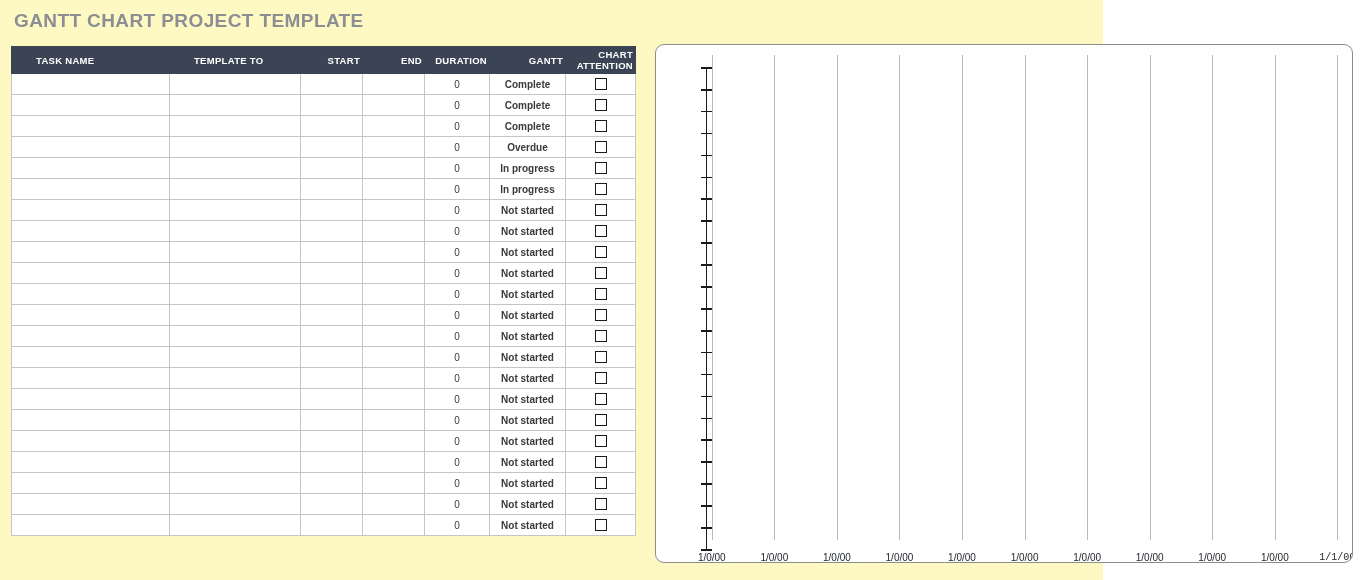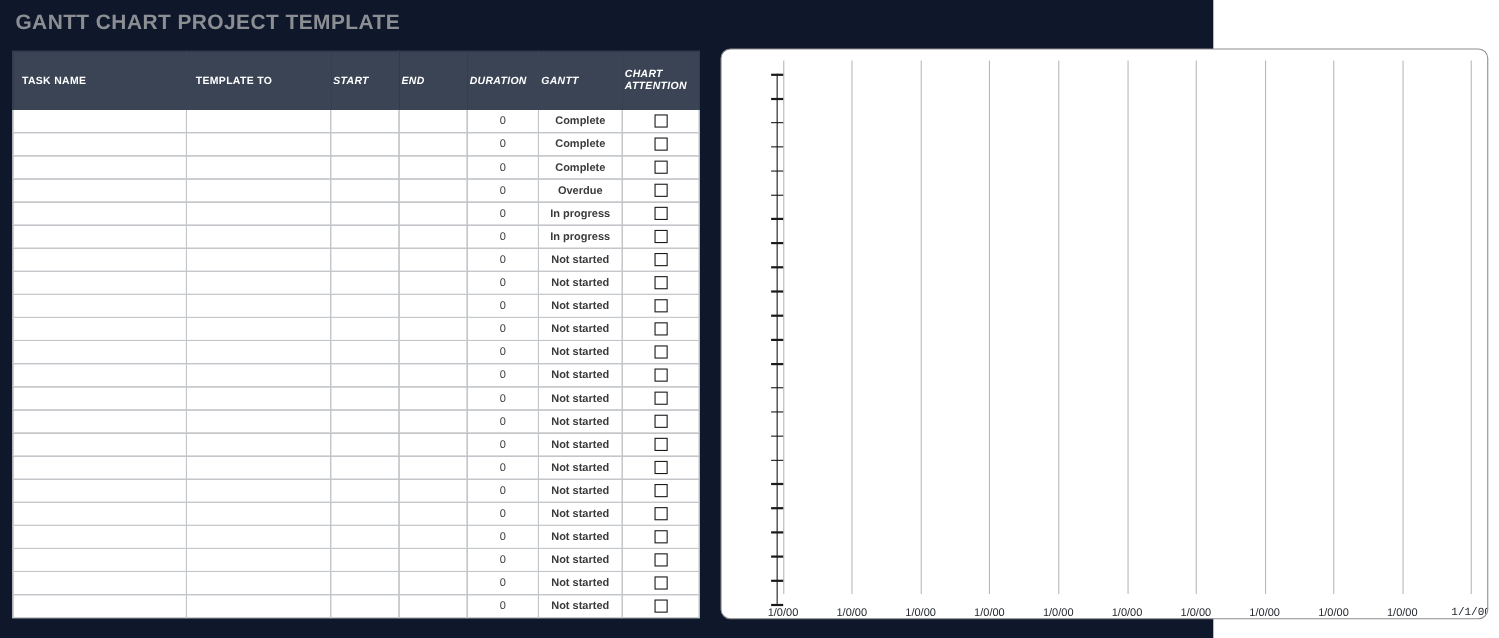--- a/index.html
+++ b/index.html
@@ -3,21 +3,21 @@
 <meta charset="utf-8">
 <style>
   * { box-sizing: border-box; }
   html, body {
     margin: 0; padding: 0;
     width: 1363px; height: 580px;
     background: #ffffff;
     font-family: "Liberation Sans", sans-serif;
     overflow: hidden;
   }
-  #page { position: relative; width: 1103px; height: 580px; background: #0f172a; }
+  #page { position: relative; width: 1103px; height: 580px; background: #fef9c3; }
 
   
   #page-title {
     position: absolute;
     left: 14px; top: 10px;
     font-size: 19px;
     font-weight: bold;
     letter-spacing: 0.4px;
     color: #8b8e93;
     white-space: nowrap;
@@ -32,26 +32,26 @@
     table-layout: fixed;
     width: 624px;
   }
   #task-table th {
     background: #3a4454;
     color: #ffffff;
     font-size: 9.5px;
     font-weight: bold;
     letter-spacing: 0.3px;
     text-align: left;
-    padding: 4px 8px;
+    padding: 4px 24px;
     height: 25px;
     border: 1px solid #3a4454;
     vertical-align: middle;
   }
-  #task-table th.ctr { text-align: left; padding: 15px 2px; font-style: italic; }
+  #task-table th.ctr { text-align: right; padding: 2px 2px; }
   #task-table td {
     border: 1px solid #c3c6c9;
     height: 21px;
     padding: 0 6px;
     font-size: 10px;
     color: #3a3a3a;
     background: #ffffff;
     vertical-align: middle;
   }
   td.c-dur { text-align: center; font-size: 10.5px; color: #333; }

